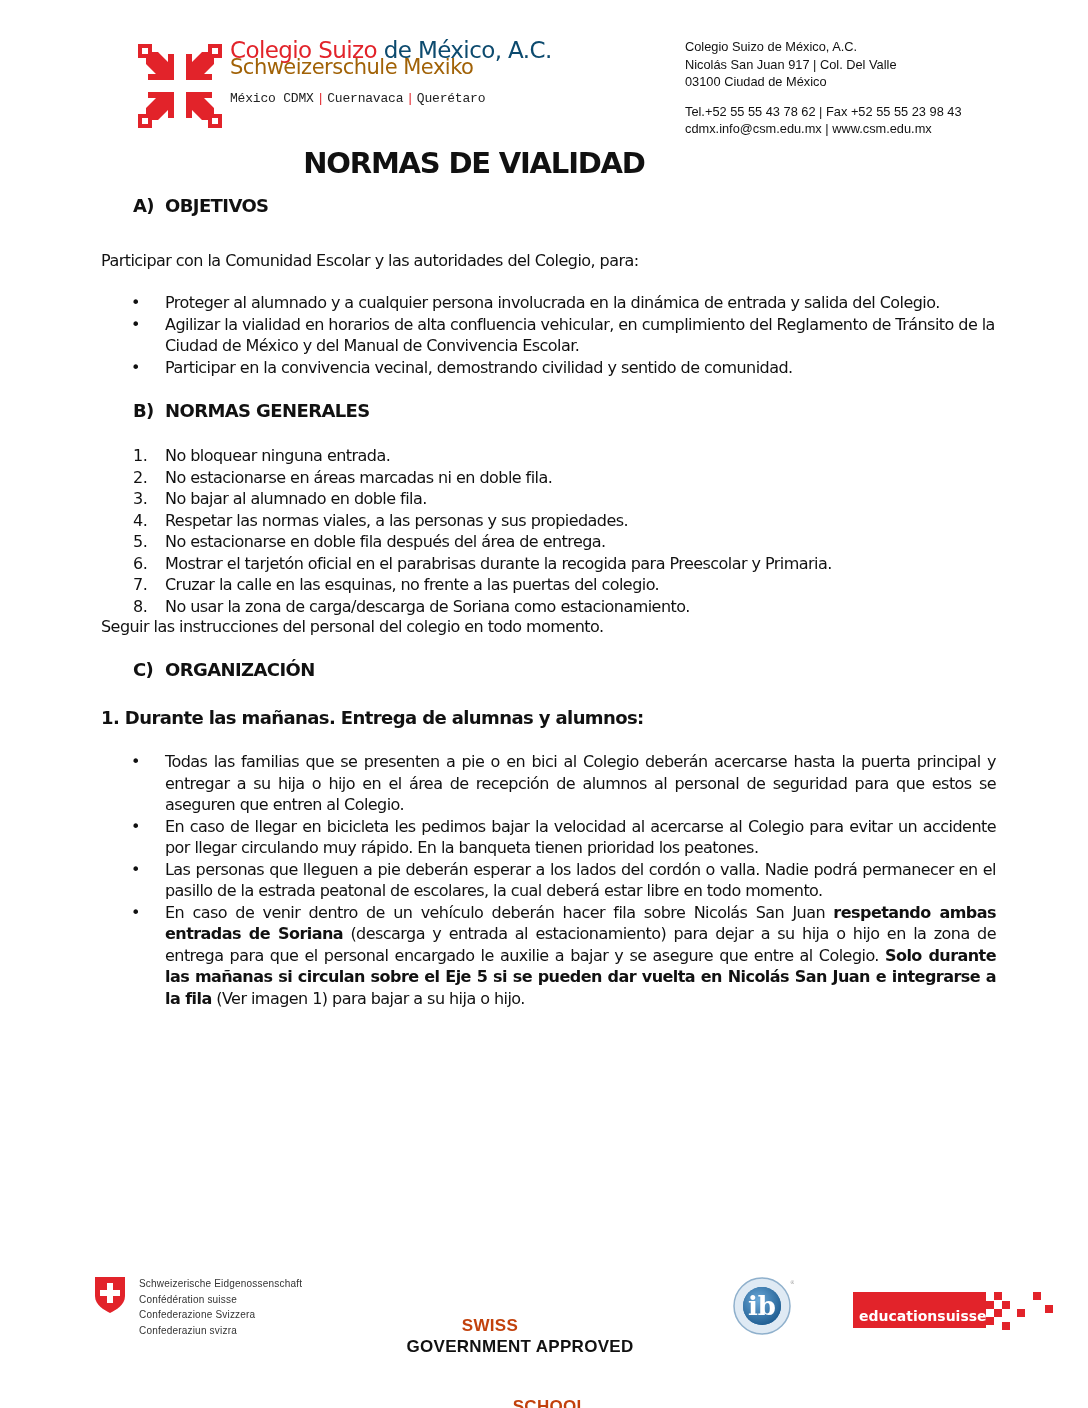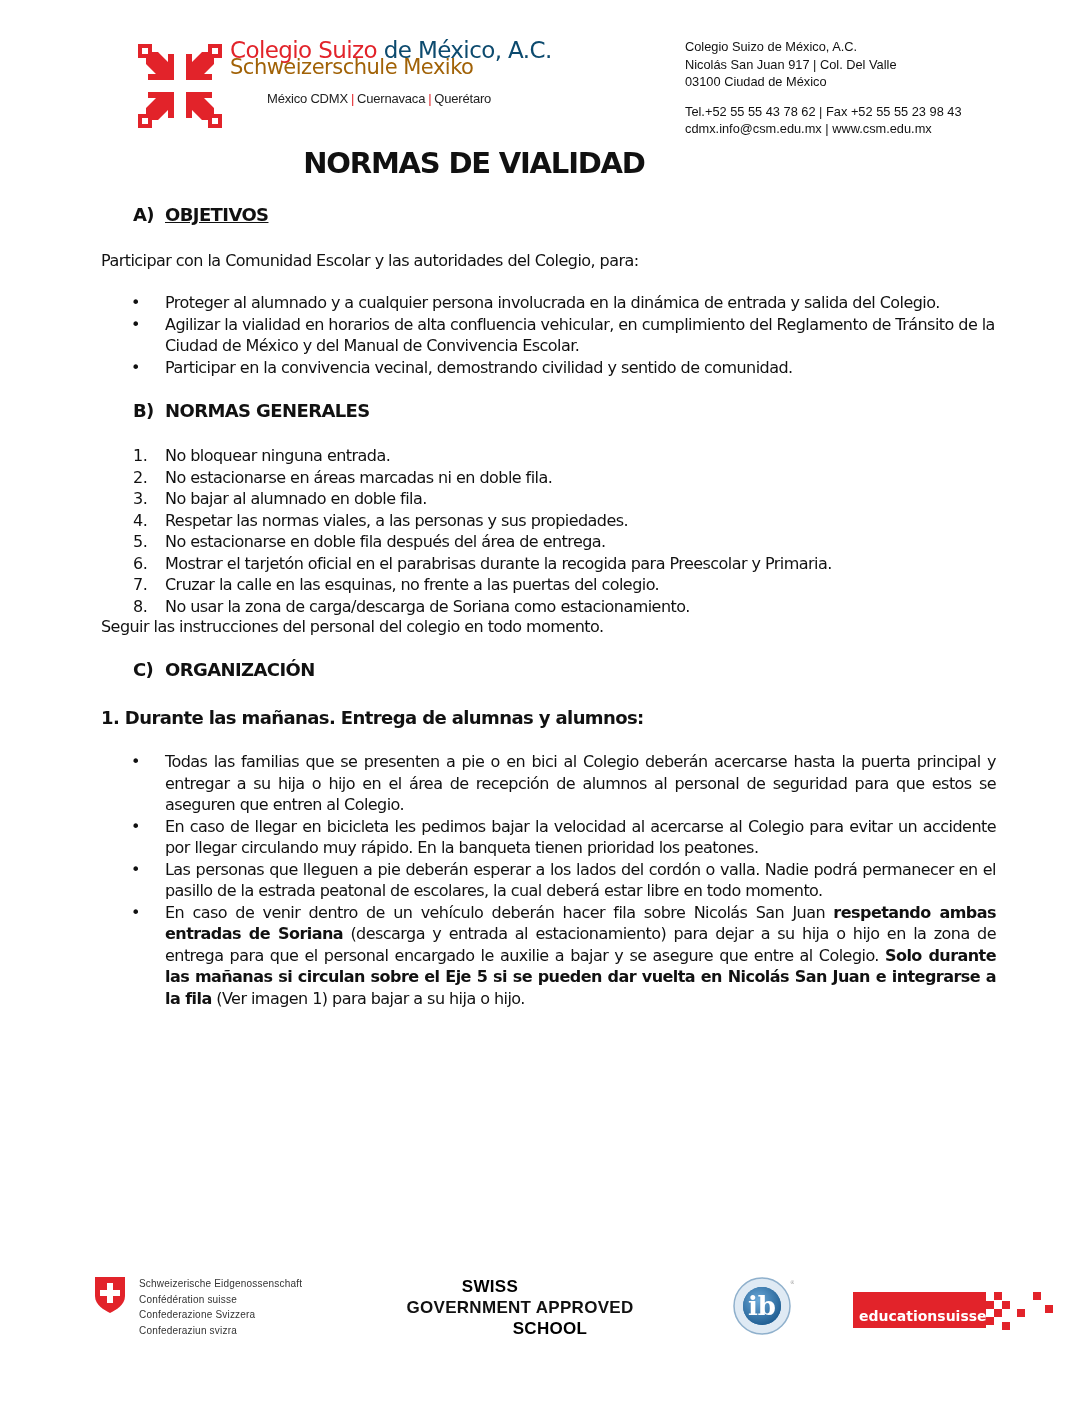--- a/index.html
+++ b/index.html
@@ -5,21 +5,21 @@
   html, body { margin:0; padding:0; background:#fff; }
   body { width:1088px; height:1408px; position:relative; overflow:hidden; color:#111;
          font-family:"Liberation Sans", sans-serif; }
   .abs { position:absolute; }
   
   #logo-mark { left:138px; top:44px; width:84px; height:84px; }
   #logo-title { left:230px; top:38px; font-size:23px; line-height:24px; white-space:nowrap; font-family:"DejaVu Sans", sans-serif; letter-spacing:-0.6px; }
   #logo-title .red { color:#e2232a; }
   #logo-title .dark { color:#0c4a6e; }
   #logo-sub { left:230px; top:56px; font-size:21px; line-height:22px; color:#a16207; font-family:"DejaVu Sans", sans-serif; letter-spacing:-0.5px; }
-  #logo-cities { left:230px; top:91px; font-size:13px; color:#222; font-family:Liberation Sans, sans-serif; letter-spacing:-0.2px;margin-left:37px; }
+  #logo-cities { left:230px; top:91px; font-size:13px; color:#222; font-family:Liberation Mono, monospace; letter-spacing:-0.2px; }
   #logo-cities .sep { color:#e2232a; padding:0 3px; }
   
   #address { left:685px; top:38px; font-size:12.8px; line-height:17.5px; color:#111; }
   #address .gap { height:12px; }
   
   #doc-title { left:0; width:948px; top:146px; text-align:center; font-family:"DejaVu Sans", sans-serif; font-weight:bold; font-size:29px; letter-spacing:-1.2px; }
   .content { font-family:"DejaVu Sans", sans-serif; font-size:16px; letter-spacing:-0.55px; }
   .sec-head { left:133px; font-weight:bold; font-size:18px; letter-spacing:-0.6px; }
   .sec-head .lbl { display:inline-block; width:32px; }
   .para { left:101px; }
@@ -29,21 +29,21 @@
   ol.num li .mk { position:absolute; left:32px; top:0; }
   #obj-list { left:101px; top:292px; width:900px; }
   #norm-list { left:101px; top:445px; width:900px; }
   #org-list { left:101px; top:751px; width:895px; }
   #org-list li { text-align:justify; }
   #sub-head { left:101px; top:707px; font-weight:bold; font-size:18px; letter-spacing:-0.6px; }
   
   #swiss-shield { left:94px; top:1276px; width:32px; height:38px; }
   #confed { left:139px; top:1276px; font-size:10px; line-height:15.5px; color:#333; letter-spacing:0.2px; }
   #sgas { left:390px; top:1276px; width:260px; text-align:center; font-weight:bold; font-size:17px; line-height:21px; letter-spacing:0.3px; }
-  #sgas .red { color:#000000; }
+  #sgas .red { color:#c2410c;margin-top:39px; }
   #ib-logo { left:730px; top:1276px; width:64px; height:60px; }
   #edu-logo { left:853px; top:1287px; width:205px; height:46px; }
 </style>
 </head>
 <body>
 
 <svg id="logo-mark" class="abs" viewBox="0 0 84 84">
   <g fill="#e2232a">
 
     <g transform="translate(0,0)">
@@ -78,21 +78,21 @@
   <div>03100 Ciudad de México</div>
   <div class="gap"></div>
   <div>Tel.+52 55 55 43 78 62 | Fax +52 55 55 23 98 43</div>
   <div>cdmx.info@csm.edu.mx | www.csm.edu.mx</div>
 </div>
 
 <div id="doc-title" class="abs">NORMAS DE VIALIDAD</div>
 
 <div class="content">
 
-  <div class="abs sec-head" style="top:204px;text-decoration:underline;"><span class="lbl">A)</span><span>OBJETIVOS</span></div>
+  <div class="abs sec-head" style="top:195px;"><span class="lbl">A)</span><span>OBJETIVOS</span></div>
   <div class="abs para" style="top:251px;">Participar con la Comunidad Escolar y las autoridades del Colegio, para:</div>
   <ul id="obj-list" class="bul">
     <li><span class="mk">•</span><span>Proteger al alumnado y a cualquier persona involucrada en la dinámica de entrada y salida del Colegio.</span></li>
     <li><span class="mk">•</span><span>Agilizar la vialidad en horarios de alta confluencia vehicular, en cumplimiento del Reglamento de Tránsito de la Ciudad de México y del Manual de Convivencia Escolar.</span></li>
     <li><span class="mk">•</span><span>Participar en la convivencia vecinal, demostrando civilidad y sentido de comunidad.</span></li>
   </ul>
 
   <div class="abs sec-head" style="top:400px;"><span class="lbl">B)</span><span>NORMAS GENERALES</span></div>
   <ol id="norm-list" class="num">
     <li><span class="mk">1.</span><span>No bloquear ninguna entrada.</span></li>

